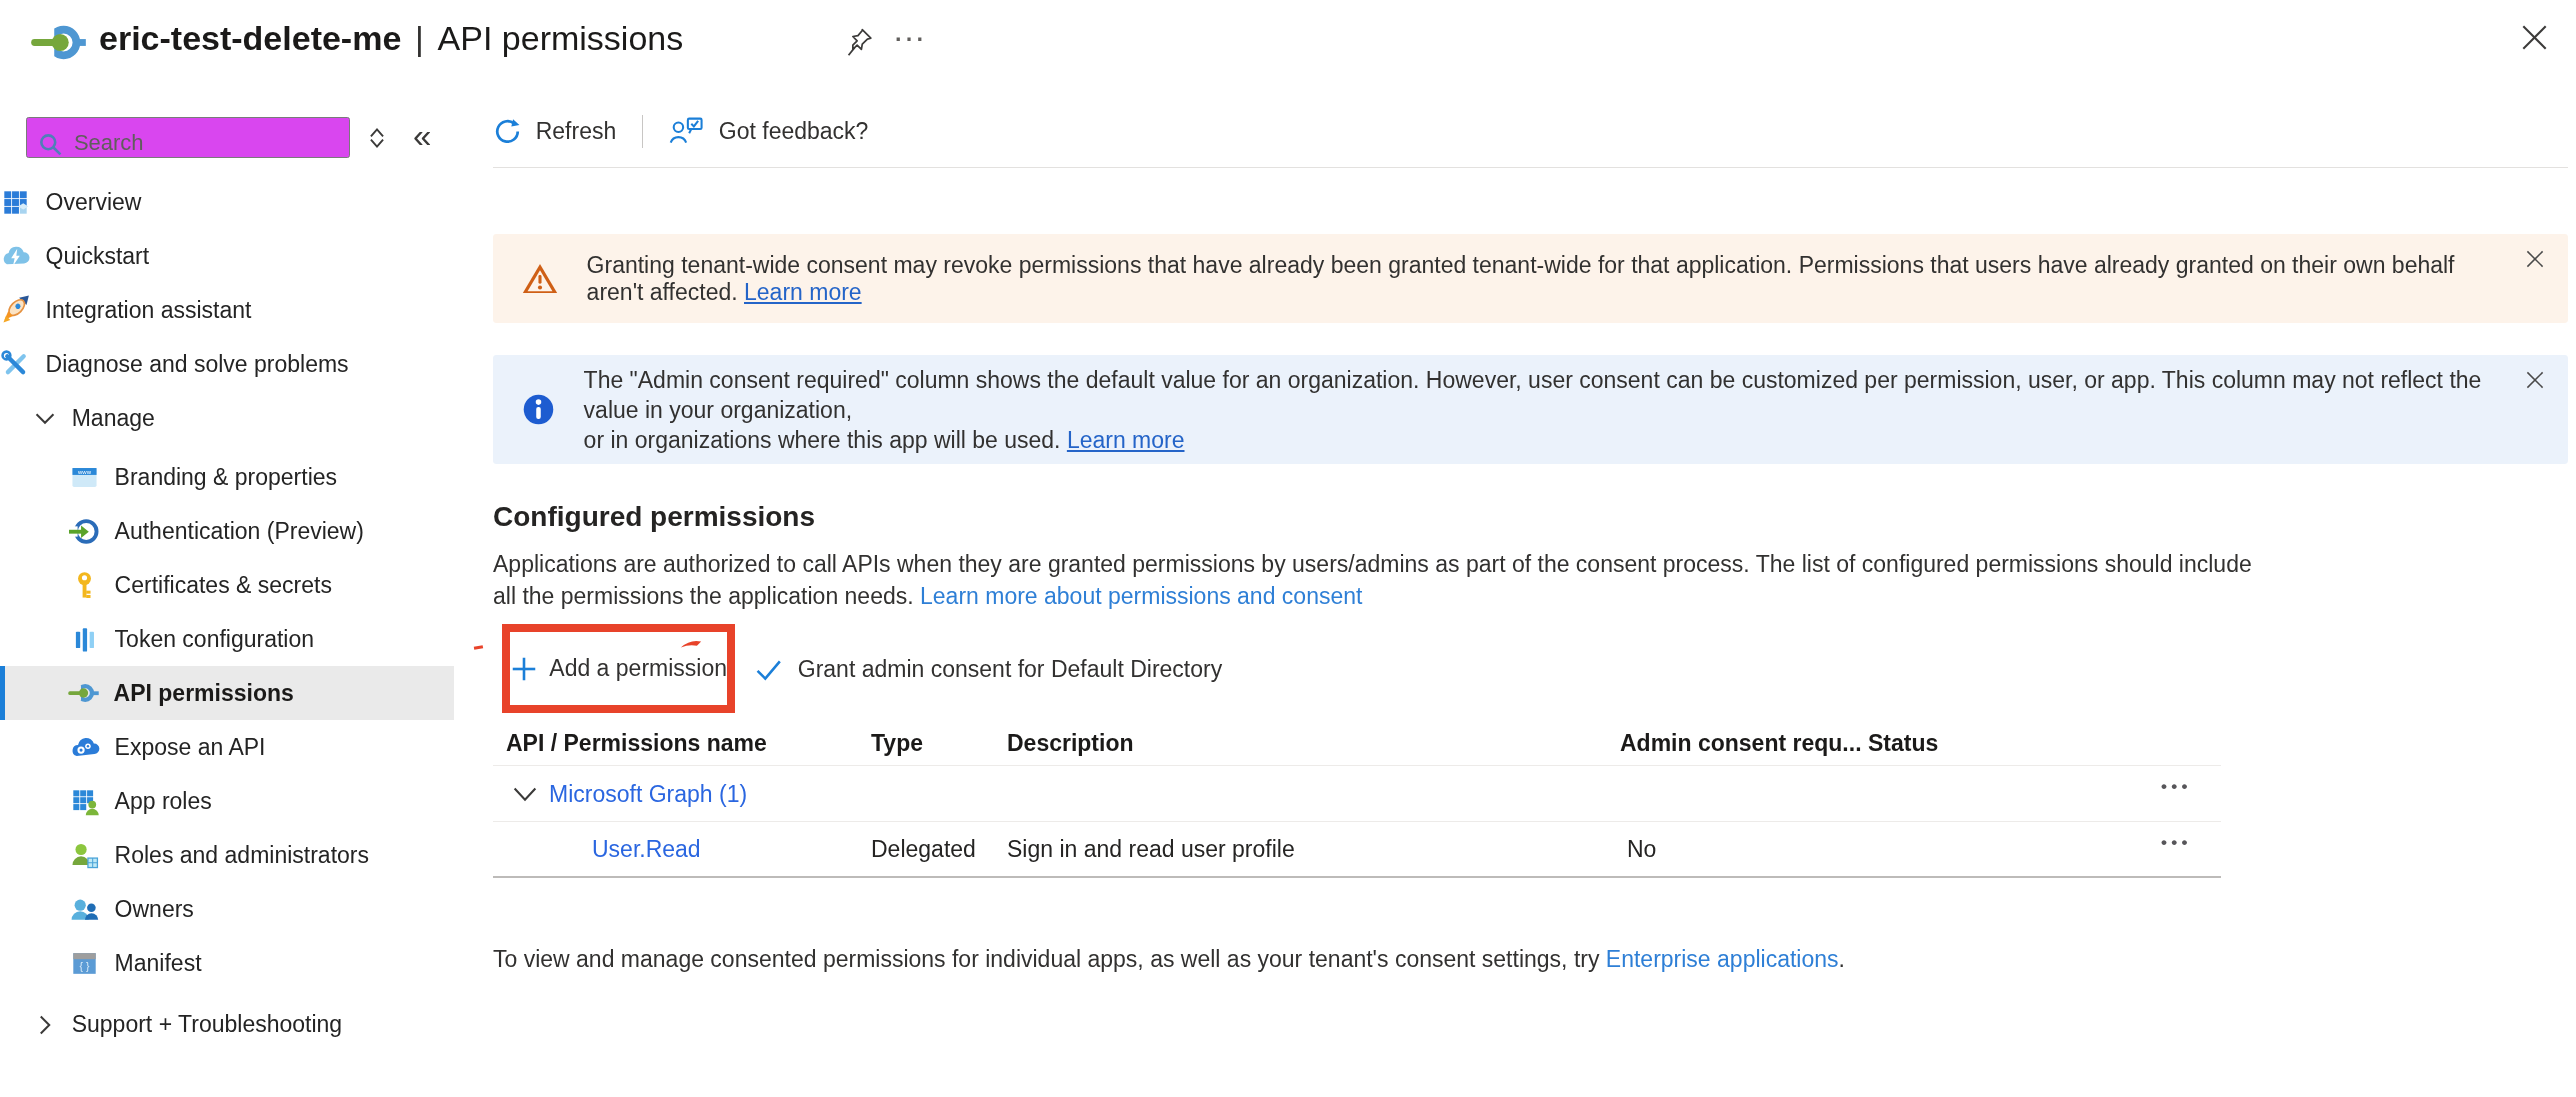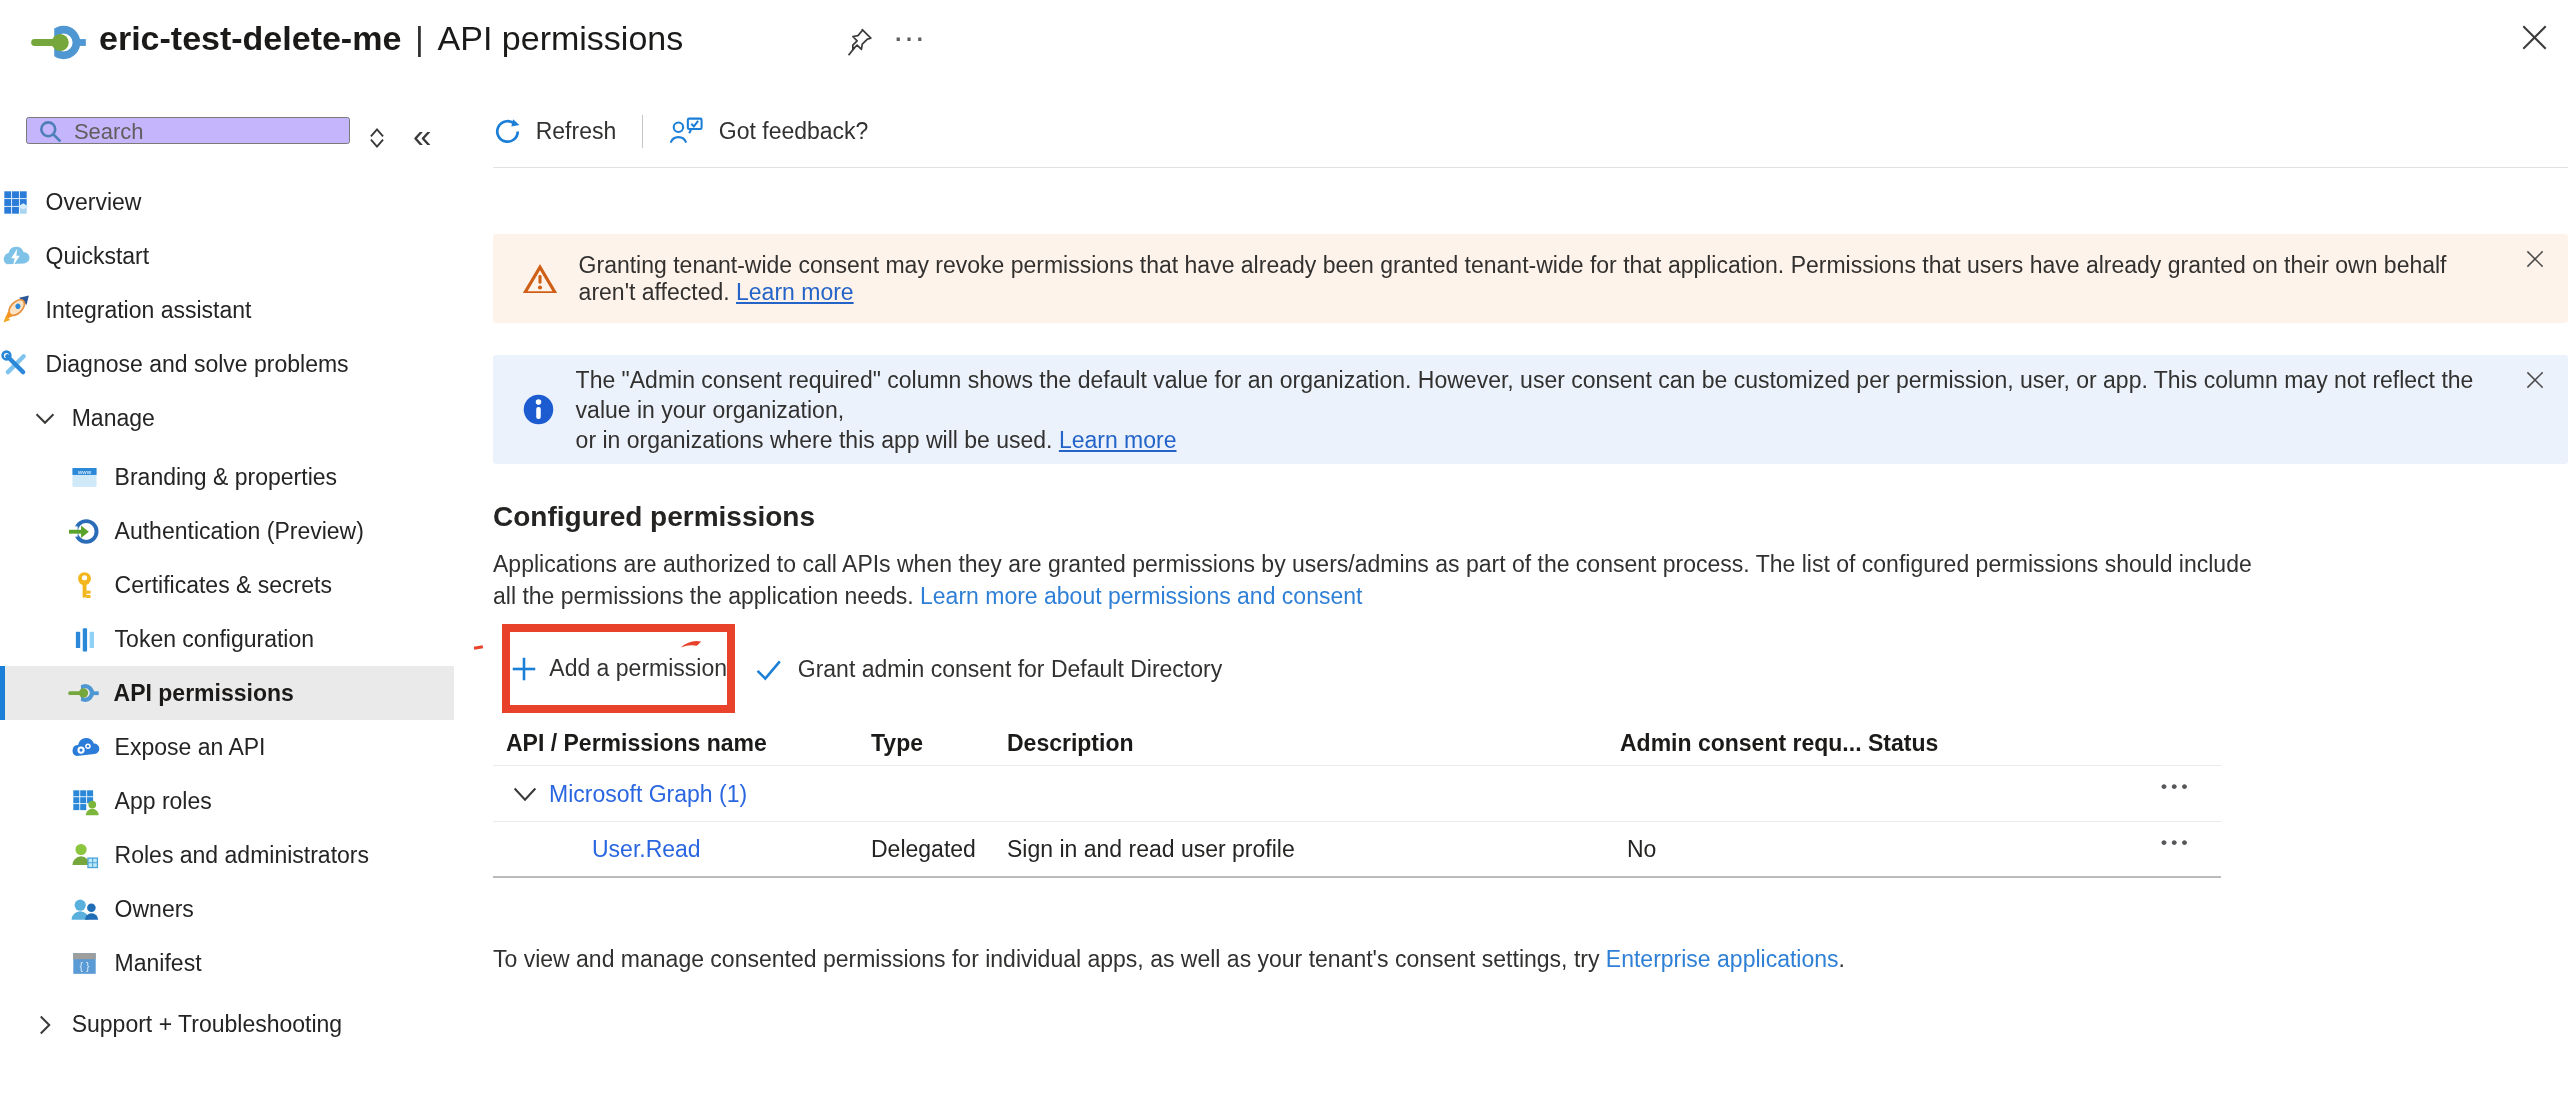--- a/index.html
+++ b/index.html
@@ -8,22 +8,22 @@
   .abs{position:absolute;}
   svg{display:block;}
 
   
   .page-title{left:99px;top:19px;font-size:34px;white-space:nowrap;color:#1b1a19;}
   .page-title b{font-weight:700;}
   .title-sep{margin:0 13.7px;font-weight:400;color:#323130;}
   .header-more{left:892px;top:10.3px;font-size:34px;color:#605e5c;letter-spacing:2.6px;cursor:pointer;}
 
   
-  .searchbox{left:26px;top:117px;width:324px;height:27px;border:1.7px solid #7a7a7a;border-radius:2.6px;
-             display:flex;align-items:flex-start;box-sizing:border-box;background:#c4b5fd;}
+  .searchbox{left:26px;top:117px;width:324px;height:41px;border:1.7px solid #7a7a7a;border-radius:2.6px;
+             display:flex;align-items:flex-end;box-sizing:border-box;background:#d946ef;}
   .searchbox input{border:none;outline:none;flex:1;font-size:22px;color:#323130;background:transparent;
                    font-family:"Liberation Sans","DejaVu Sans",sans-serif;}
   .searchbox input::placeholder{color:#605e5c;}
   .collapse-glyph{left:413px;top:117px;font-size:33px;color:#3b3a39;cursor:pointer;}
   .nav{left:0;top:175px;width:454px;}
   .nav-row{height:54px;display:flex;align-items:center;font-size:23px;color:#242424;cursor:pointer;white-space:nowrap;}
   .nav-row .ic{width:31px;height:31px;flex:0 0 31px;margin-right:14.6px;display:flex;align-items:center;justify-content:center;}
   .nav-top{}
   .nav-sub{padding-left:69px;}
   .nav-section{padding-left:34px;}
@@ -31,21 +31,21 @@
   .nav-selected{background:#eaeaea;border-left:5.1px solid #1b7fd8;padding-left:63px;font-weight:600;color:#1b1a19;}
   .spacer6{height:5.1px;} .spacer9{height:7.7px;}
 
   
   .toolbar{left:493px;top:106px;height:50px;display:flex;align-items:center;font-size:23px;color:#323130;justify-content:center;}
   .tool-btn{display:flex;align-items:center;gap:13.7px;cursor:pointer;}
   .tool-sep{width:0.9px;height:33px;background:#c8c6c4;margin:0 26px;}
   .toolbar-rule{left:493px;top:167px;width:2075px;height:0.9px;background:#e3e1df;}
 
   .banner{left:493px;width:2075px;border-radius:3.4px;display:flex;align-items:center;box-sizing:border-box;
-          padding:0 77px 0 29px;font-size:23px;color:#323130;}
+          padding:0 77px 0 29px;font-size:23px;color:#323130;gap:8px;}
   .banner-warn{top:234px;height:89px;background:#fdf3ea;}
   .banner-info{top:355px;height:109px;background:#ebf2fb;}
   .banner .bicon{margin-right:20.6px;flex:0 0 auto;}
   .banner-close{position:absolute;right:22px;top:13.7px;cursor:pointer;}
   .blink{color:#2464c8;text-decoration:underline;cursor:pointer;}
   .info-text{line-height:30px;}
 
   .h2{left:493px;top:501px;font-size:28px;font-weight:600;color:#252423;}
   .para{left:493px;top:548px;font-size:23px;line-height:32px;color:#323130;white-space:nowrap;}
   .plink{color:#2e7fd6;cursor:pointer;}

